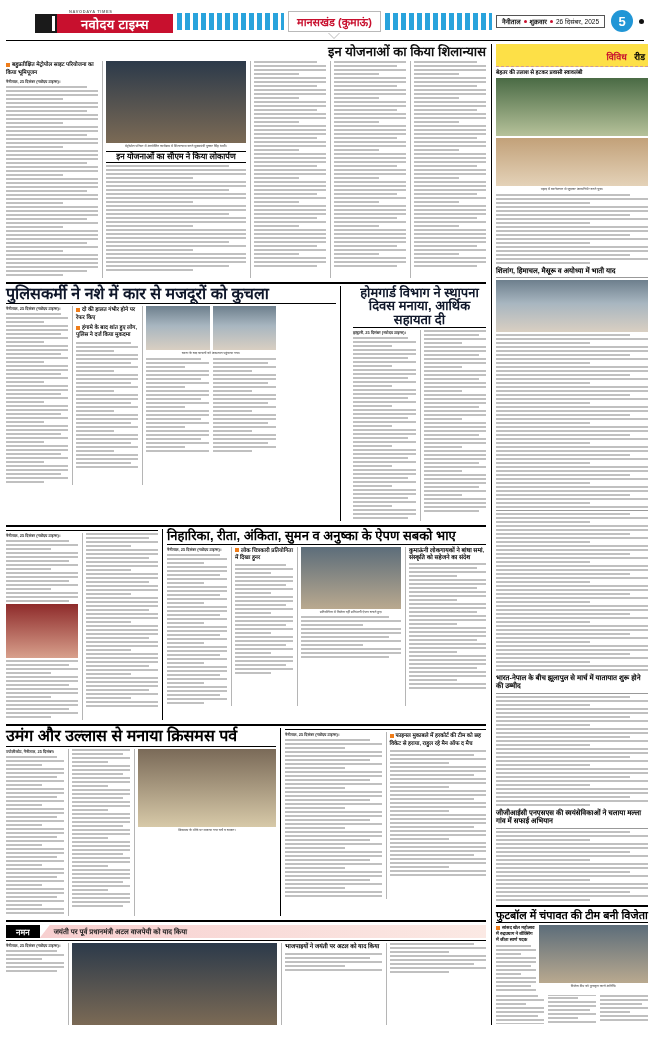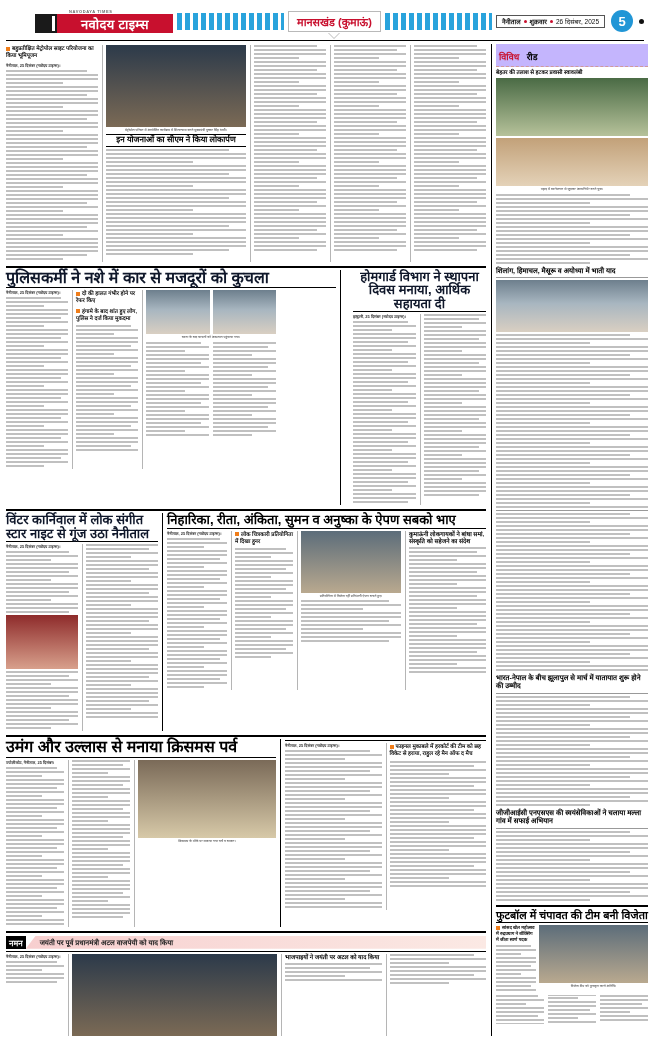--- a/index.html
+++ b/index.html
@@ -41,35 +41,35 @@
   .h4{font-size:11px;}
   .placeholder-lines{display:block;}
   .pl{height:2px;background:#8d8d8d;margin-bottom:2px;opacity:.55;}
   .pl.s{width:62%;}
   .pl.m{width:88%;}
   .byline{font-size:4px;font-weight:700;color:#333;margin-bottom:2px;}
   .photo{background:#b8c4cc;position:relative;overflow:hidden;}
   .cap{font-size:3.4px;color:#444;text-align:center;padding-top:1px;line-height:1.3;}
   .bullet-head{font-size:5.6px;font-weight:700;line-height:1.3;color:#111;}
   .bullet-head:before{content:"";display:inline-block;width:4px;height:4px;background:#ef7d1a;margin-right:2px;vertical-align:middle;}
-  .tint{background:#c4b5fd;}
+  .tint{background:#fde047;text-align:right;}
 
   
   .mainwrap{display:flex;gap:5px;}
   .leftzone{width:480px;flex:0 0 480px;}
   .rightzone{width:152px;flex:0 0 152px;border-left:1px solid #000;padding-left:4px;}
 
   .cols{display:flex;gap:4px;}
   .col{flex:1;}
   .vsep{border-left:.5px solid #b5b5b5;}
 
   .topstory-head{border-bottom:2px solid #000;padding-bottom:1px;margin-bottom:2px;}
   .subhead{font-weight:700;font-size:13px;text-align:right;line-height:1.1;margin:1px 0 2px;}
 
-  .sec-label{display:inline-block;background:#000000;color:#fff;font-size:8px;font-weight:700;padding:1px 3px;}
+  .sec-label{display:inline-block;background:#000000;color:#fff;font-size:8px;font-weight:700;padding:1px 10px;}
   .sec-strip{display:flex;align-items:stretch;margin-bottom:2px;}
   .sec-strip .tail{flex:1;background:linear-gradient(90deg,#f7cfcf,#fbe9e4);display:flex;align-items:center;padding-left:14px;font-size:7px;font-weight:700;color:#222;
     clip-path:polygon(10px 0,100% 0,100% 100%,0 100%);}
 
   .redhead{color:#0f172a;}
   .blackbar{border-top:2px solid #000;}
 
   .imgrow{display:flex;gap:3px;}
   .ph{background:linear-gradient(160deg,#93a7b5,#c9d6de);}
   .ph.people{background:linear-gradient(180deg,#6d7f8d 0%,#a8b6c0 45%,#d9cfc2 100%);}
@@ -111,20 +111,21 @@
       <span>26 दिसंबर, 2025</span>
     </div>
     <div class="pageno">5</div>
     <div class="endcap"></div>
   </div>
 
   <div class="mainwrap" style="margin-top:3px;">
 
     <div class="leftzone">
 
+      <div class="subhead">इन योजनाओं का किया शिलान्यास</div>
 
       <div class="cols" style="margin-top:1px;">
 
         <div class="col" style="flex:0 0 92px;">
           <div class="bullet-head">बहुप्रतीक्षित मेट्रोपोल साइट परियोजना का किया भूमिपूजन</div>
           <div class="byline" style="margin-top:3px;">नैनीताल, 25 दिसंबर (नवोदय टाइम्स)।</div>
           <div class="placeholder-lines">
             <div class="pl m"></div>
               <div class="pl"></div>
               <div class="pl"></div>
@@ -642,21 +643,20 @@
               </div>
             </div>
           </div>
         </div>
       </div>
 
       <div class="blackbar" style="margin:4px 0 2px;"></div>
 
       <div style="display:flex;gap:4px;">
         <div style="flex:0 0 152px;">
-          <div class="hl h3 redhead">विंटर कार्निवाल में लोक संगीत स्टार नाइट से गूंज उठा नैनीताल</div>
           <div style="border-bottom:1px solid #000;margin:1px 0 2px;"></div>
           <div class="cols">
             <div class="col">
               <div class="byline">नैनीताल, 25 दिसंबर (नवोदय टाइम्स)।</div>
               <div class="placeholder-lines">
                 <div class="pl m"></div>
                   <div class="pl"></div>
                   <div class="pl s"></div>
                   <div class="pl"></div>
                 <div class="pl"></div>

